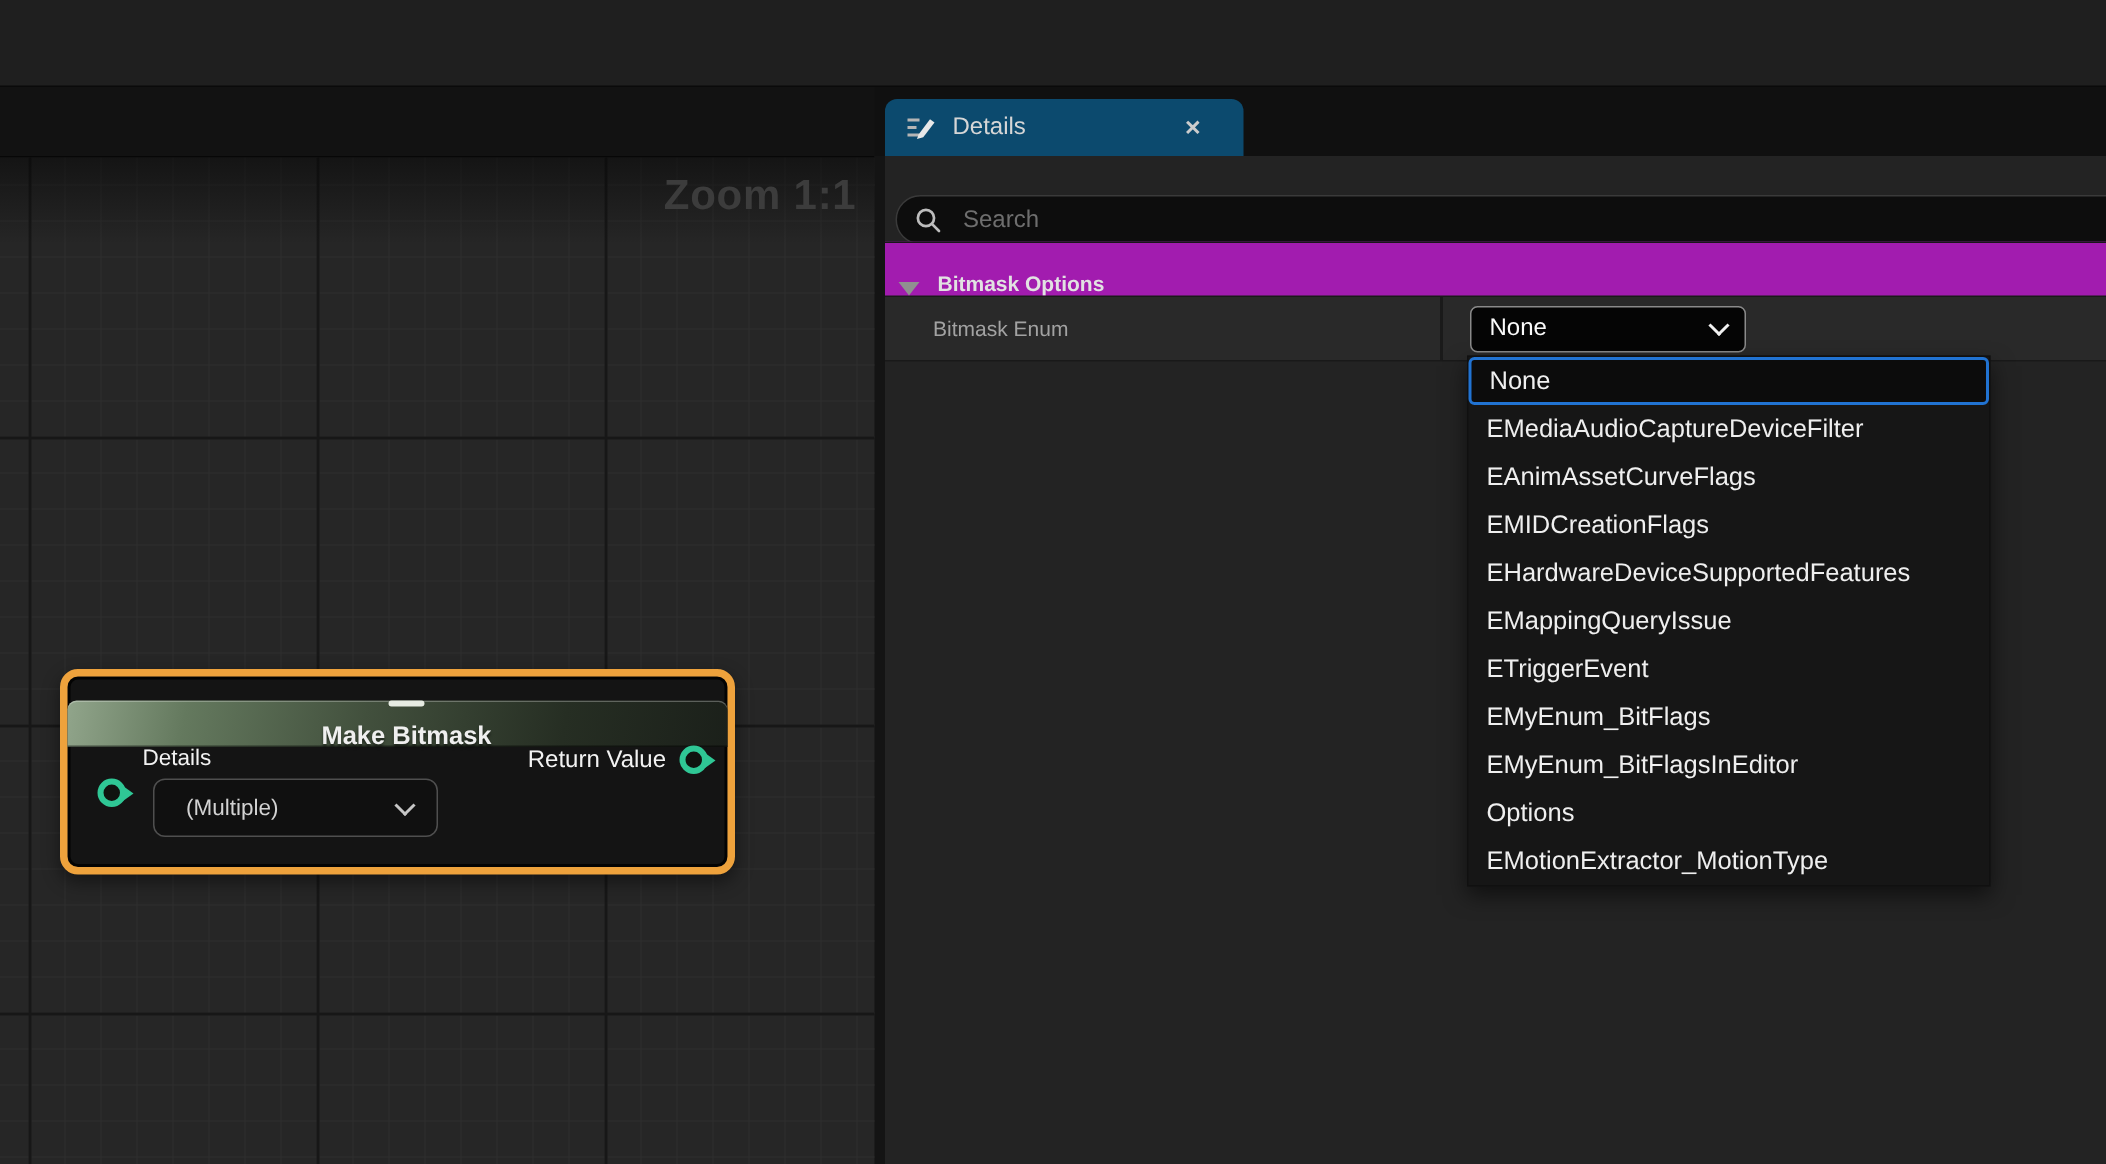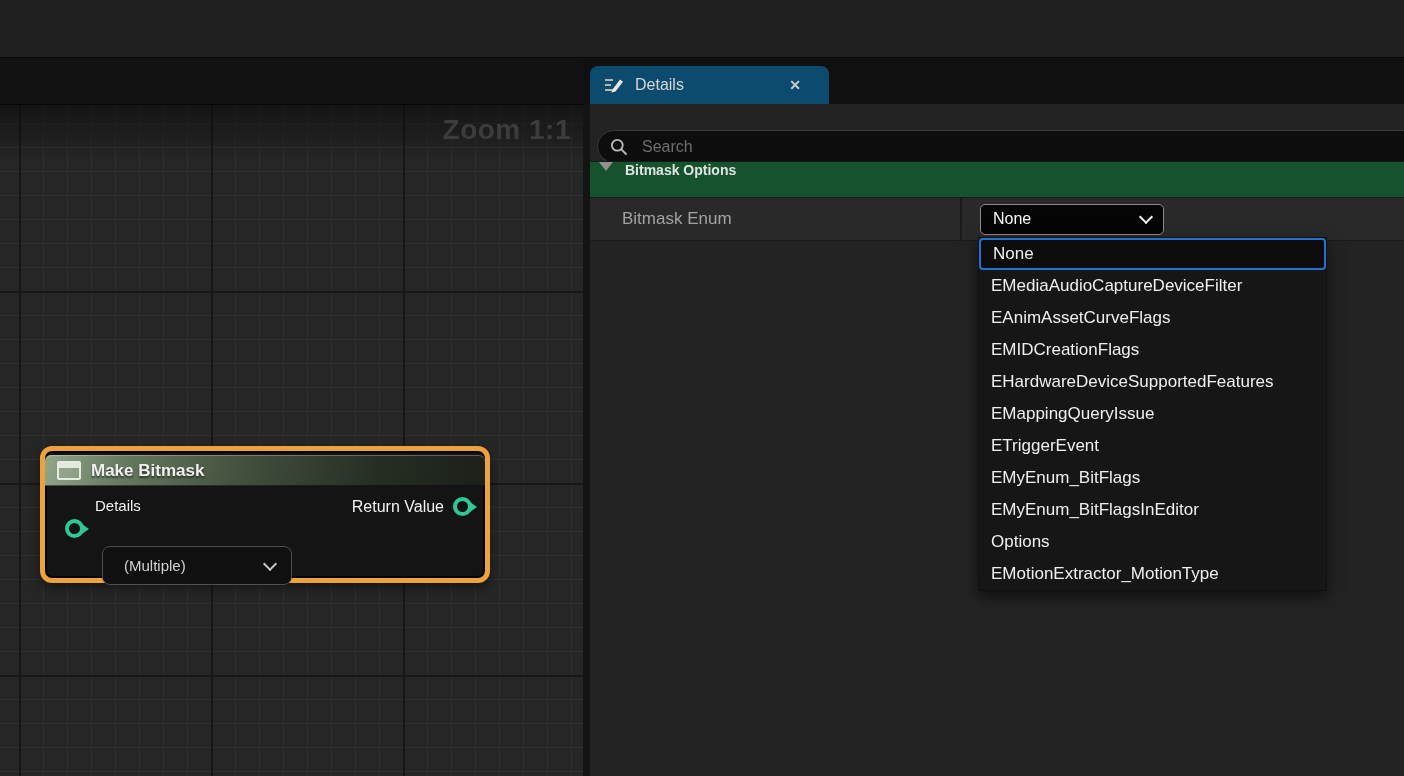--- a/index.html
+++ b/index.html
@@ -31,42 +31,42 @@
   .zoom-indicator { position:absolute; top:9px; right:12px; font-size:28px; font-weight:bold;
     color:#3C3C3C; letter-spacing:0.5px; }
 
   
   .node {
     position:absolute; left:40px; top:341px; width:450px; height:137px; box-sizing:border-box;
     border:5px solid #EEA23C; border-radius:12px; background:#141414;
     box-shadow:0 5px 12px rgba(0,0,0,0.45), inset 0 0 0 2px rgba(0,0,0,0.85);
   }
   .node-header {
-    position:absolute; left:0; top:4px; right:0; height:31px; box-sizing:border-box;
+    position:absolute; left:0; top:16px; right:0; height:31px; box-sizing:border-box;
     border-radius:6px 6px 0 0;
     background:linear-gradient(100deg, #91A58B 0%, #64795E 18%, #42503D 45%, #262E23 75%, #1B201A 100%);
     box-shadow:inset 0 1px 0 rgba(255,255,255,0.28), inset 0 -1px 0 rgba(0,0,0,0.5);
-    display:flex; align-items:center; padding-left:12px; gap:10px;
+    display:flex; align-items:center; padding-left:12px; gap:10px;flex-direction:column;
   }
   .struct-icon { width:20px; height:15px; border:2px solid #E6EBE2; border-radius:2px;
     background:linear-gradient(#E3E9DF 0 30%, rgba(160,178,150,0.45) 30%); }
   .node-title { font-size:17px; font-weight:bold; color:#EFEFEF; text-shadow:0 2px 2px rgba(0,0,0,0.55); }
 
   .pin { width:11px; height:11px; border:4.5px solid #2FC795; border-radius:50%;
     background:#10130F; position:relative; flex:0 0 auto; }
   .pin::after { content:""; position:absolute; left:13px; top:50%; transform:translateY(-50%);
     width:0; height:0; border-left:7px solid #2FC795;
     border-top:5px solid transparent; border-bottom:5px solid transparent; }
 
   .input-pin  { position:absolute; left:20px; top:68px; }
   .pin-label-input { position:absolute; left:50px; top:46px; font-size:15px; color:#F2F2F2; }
   .multiple-combo {
     position:absolute; left:57px; top:68px; width:190px; height:39px; box-sizing:border-box;
     background:#101010; border:1.5px solid #4F4F4F; border-radius:8px;
-    display:flex; align-items:center; padding:0 16px 0 21px; color:#D2D2D2; font-size:15px;margin-top:27px;
+    display:flex; align-items:center; padding:0 16px 0 21px; color:#D2D2D2; font-size:15px;
   }
   .output-group { position:absolute; top:46px; right:13px; display:flex; align-items:center; gap:9px; }
   .pin-label-output { font-size:16px; color:#F2F2F2; }
 
   .chev { width:8px; height:8px; transform:rotate(45deg); margin-top:-4px;
     border-right:2.5px solid #C6C6C6; border-bottom:2.5px solid #C6C6C6; }
   .chev.white { border-color:#F2F2F2; }
   .push-right { margin-left:auto; }
 
   
@@ -81,31 +81,31 @@
 
   .search-row { position:absolute; left:0; top:0; right:0; height:57px;margin-top:14px; }
   .search-pill { position:absolute; left:7px; top:12px; width:860px; height:33px; box-sizing:border-box;
     background:#0D0D0D; border:1px solid #3A3A3A; border-radius:17px;
     display:flex; align-items:center; padding:0 12px; gap:12px; }
   .search-input { background:transparent; border:none; outline:none; color:#CFCFCF;
     font-size:16px; width:620px; font-family:"Liberation Sans", sans-serif; }
   .search-input::placeholder { color:#6E6E6E; }
 
   .section-header { position:absolute; left:0; top:57px; right:0; height:37px; box-sizing:border-box;
-    background:#14532d; border-top:1px solid #181818; border-bottom:1px solid #1A1A1A;
-    display:flex; align-items:flex-start; padding-left:9px; gap:12px; }
+    background:#a21caf; border-top:1px solid #181818; border-bottom:1px solid #1A1A1A;
+    display:flex; align-items:flex-end; padding-left:9px; gap:12px; }
   .tri-down { width:0; height:0; border-left:7px solid transparent; border-right:7px solid transparent;
     border-top:9px solid #909090; }
   .section-label { font-size:14px; font-weight:bold; color:#E2E2E2; }
 
   .prop-row { position:absolute; left:0; top:94px; right:0; height:43px; box-sizing:border-box;
     background:#292929; border-bottom:1px solid #191919; display:flex; }
   .prop-name-cell { width:372px; box-sizing:border-box; border-right:2px solid #1A1A1A;
     display:flex; align-items:center; padding-left:32px; }
-  .prop-name { font-size:17px; color:#A2A2A2; }
+  .prop-name { font-size:14px; color:#A2A2A2; }
   .prop-value-cell { flex:1; display:flex; align-items:center; }
   .enum-combo { margin-left:18px; width:184px; height:31px; box-sizing:border-box;
     background:#050505; border:1px solid #8A8A8A; border-radius:5px;
     display:flex; align-items:center; padding:0 12px; }
   .enum-combo-value { font-size:16px; color:#FAFAFA; }
 
   
   .popup { position:absolute; left:978px; top:237px; width:349px; box-sizing:border-box;
     background:#161616; border:1px solid #101010; box-shadow:0 6px 14px rgba(0,0,0,0.55); z-index:10; }
   .popup .opt { height:32px; display:flex; align-items:center; padding-left:12px;

